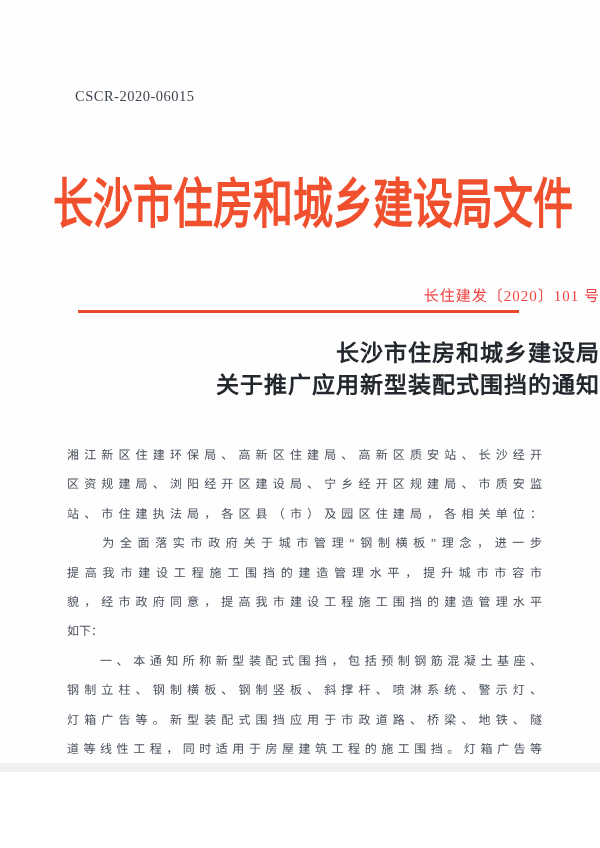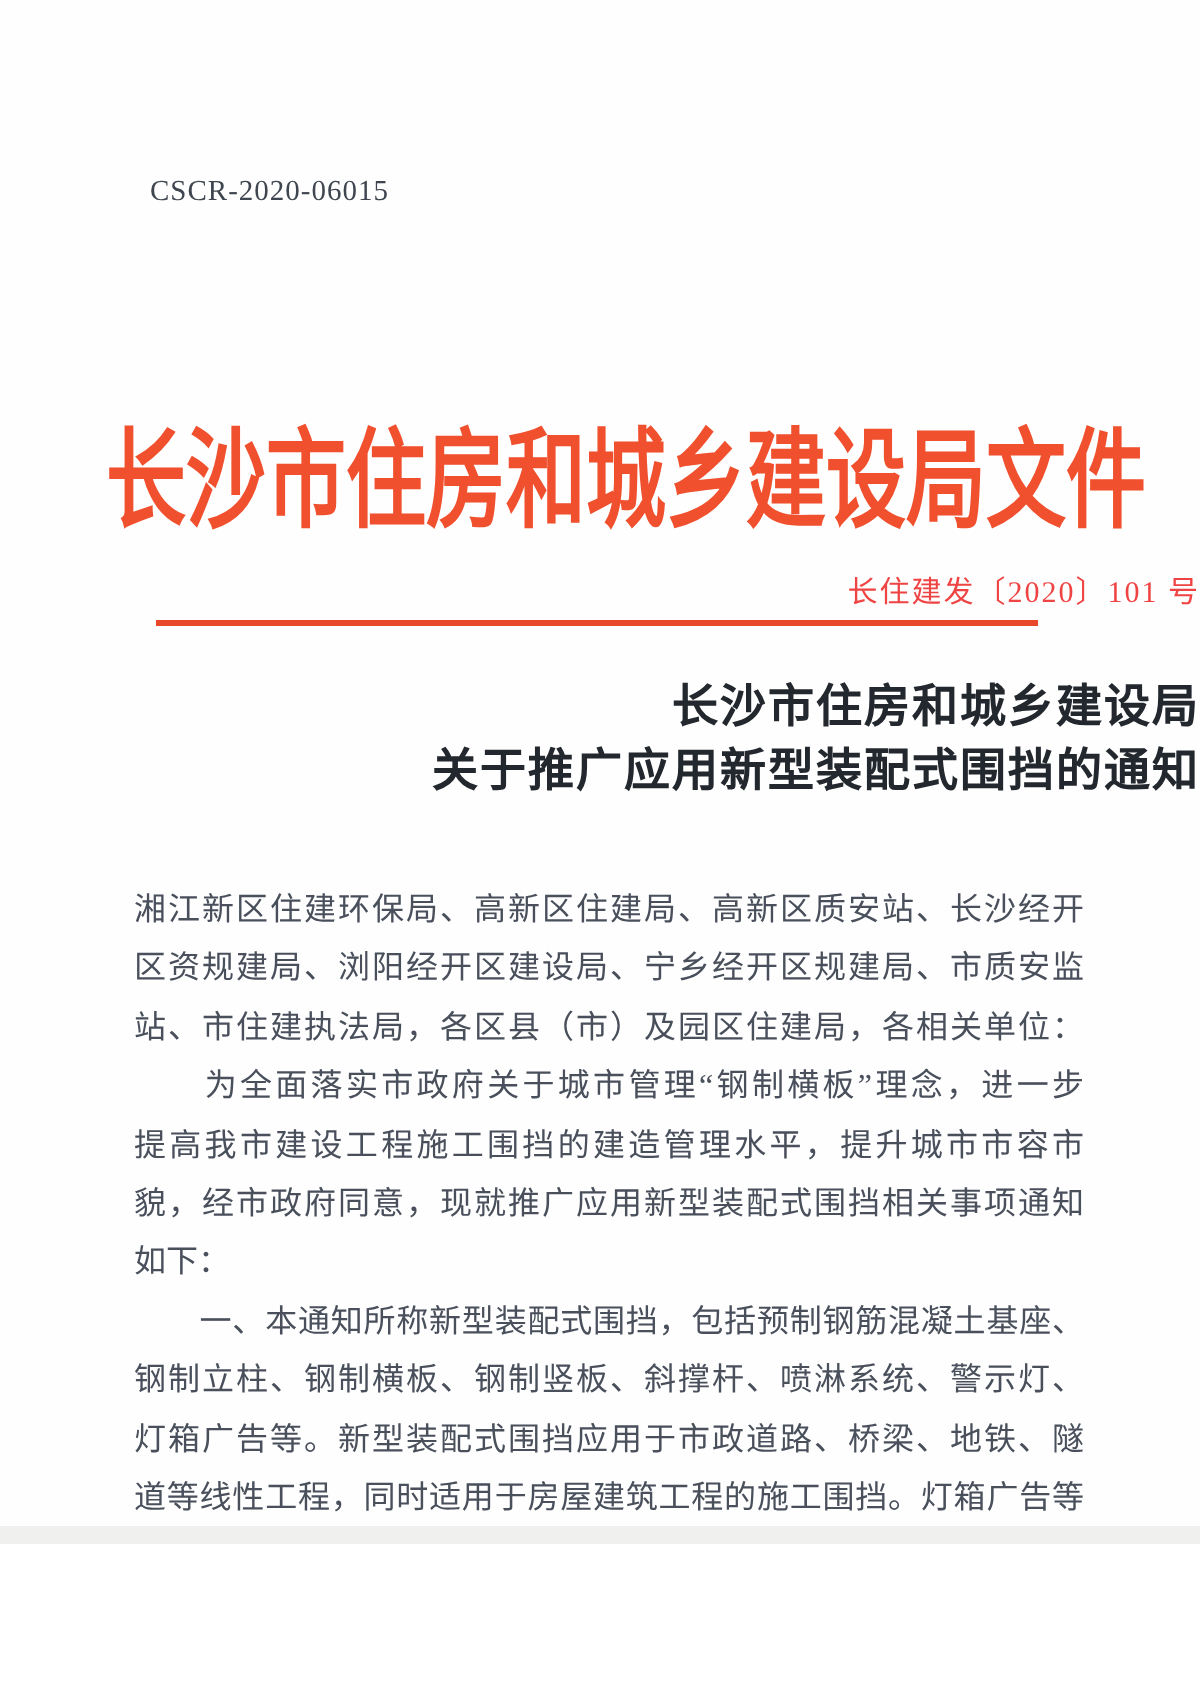--- a/index.html
+++ b/index.html
@@ -24,21 +24,20 @@
     color: #3f4650;
   }
   .banner {
     position: absolute;
     top: 178px;
     left: 0;
     right: 0;
     margin-left: 26px;
     text-align: center;
     white-space: nowrap;
-    margin-top: 36px;
   }
   .banner-text {
     display: inline-block;
     font-size: 40px;
     font-weight: bold;
     line-height: 1;
     color: #f0502d;
     transform: scaleY(1.36);
     transform-origin: top center;
     letter-spacing: 0px;
@@ -72,21 +71,21 @@
     font-size: 23px;
     line-height: 32px;
     letter-spacing: 1px;
     color: #23272e;
   }
   .body-text {
     position: absolute;
     top: 441px;
     left: 67px;
     width: 475px;
-    font-size: 16px;
+    font-size: 12px;
     line-height: 29.4px;
     color: #49505c;
   }
   .line {
     text-align: justify;
     text-align-last: justify;
     text-justify: inter-character;
   }
   .line.plain {
     text-align: right;
@@ -130,21 +129,21 @@
     <div>长沙市住房和城乡建设局</div>
     <div>关于推广应用新型装配式围挡的通知</div>
   </div>
 
   <div class="body-text">
     <div class="line">湘江新区住建环保局、高新区住建局、高新区质安站、长沙经开</div>
     <div class="line">区资规建局、浏阳经开区建设局、宁乡经开区规建局、市质安监</div>
     <div class="line">站、市住建执法局，各区县（市）及园区住建局，各相关单位：</div>
     <div class="line">　　为全面落实市政府关于城市管理“钢制横板”理念，进一步</div>
     <div class="line">提高我市建设工程施工围挡的建造管理水平，提升城市市容市</div>
-    <div class="line">貌，经市政府同意，现就推广应用新型装配式围挡相关事项通知</div>
+    <div class="line">貌，经市政府同意，提高我市建设工程施工围挡的建造管理水平</div>
     <div class="line plain">如下：</div>
     <div class="line">　　一、本通知所称新型装配式围挡，包括预制钢筋混凝土基座、</div>
     <div class="line">钢制立柱、钢制横板、钢制竖板、斜撑杆、喷淋系统、警示灯、</div>
     <div class="line">灯箱广告等。新型装配式围挡应用于市政道路、桥梁、地铁、隧</div>
     <div class="line">道等线性工程，同时适用于房屋建筑工程的施工围挡。灯箱广告等</div>
   </div>
 
   <div class="page-number">- 1 -</div>
 
   <div class="scan-strip"></div>

